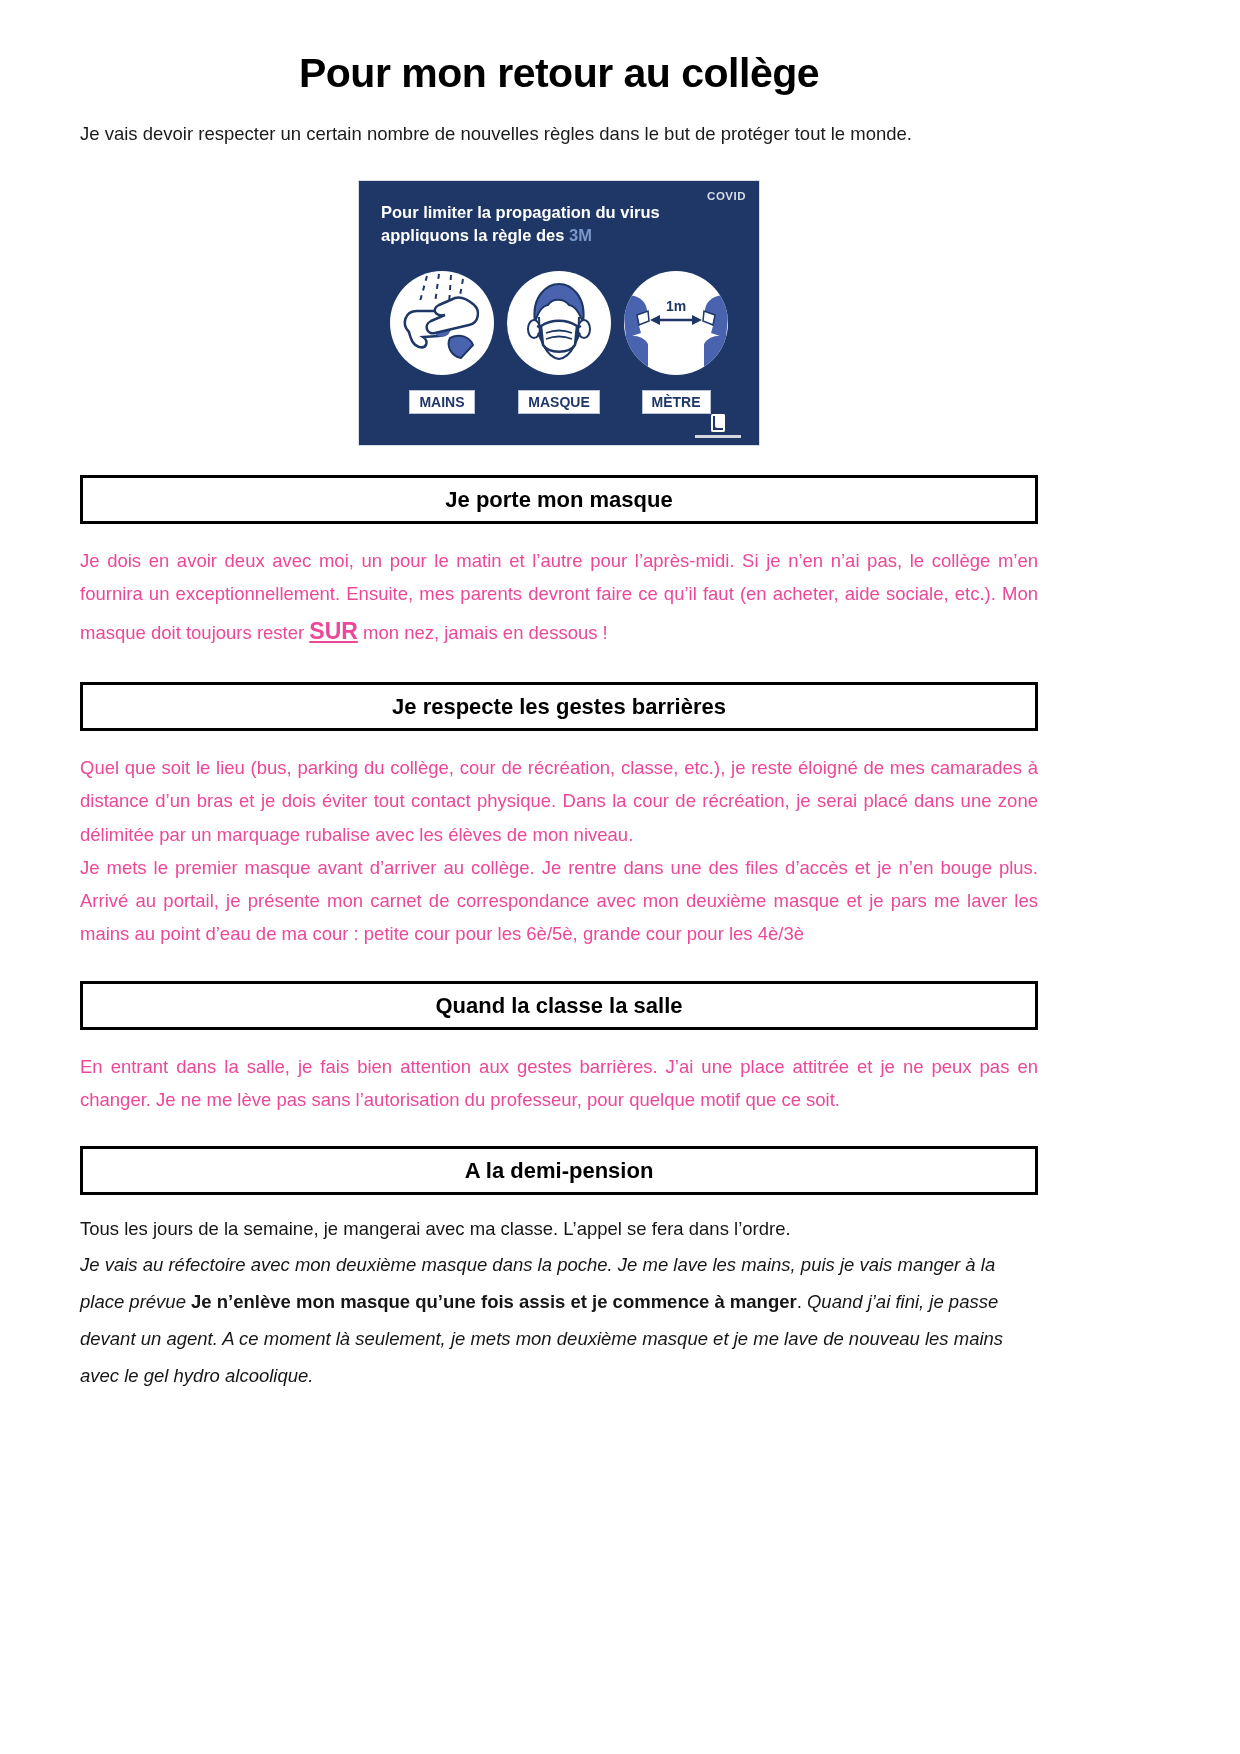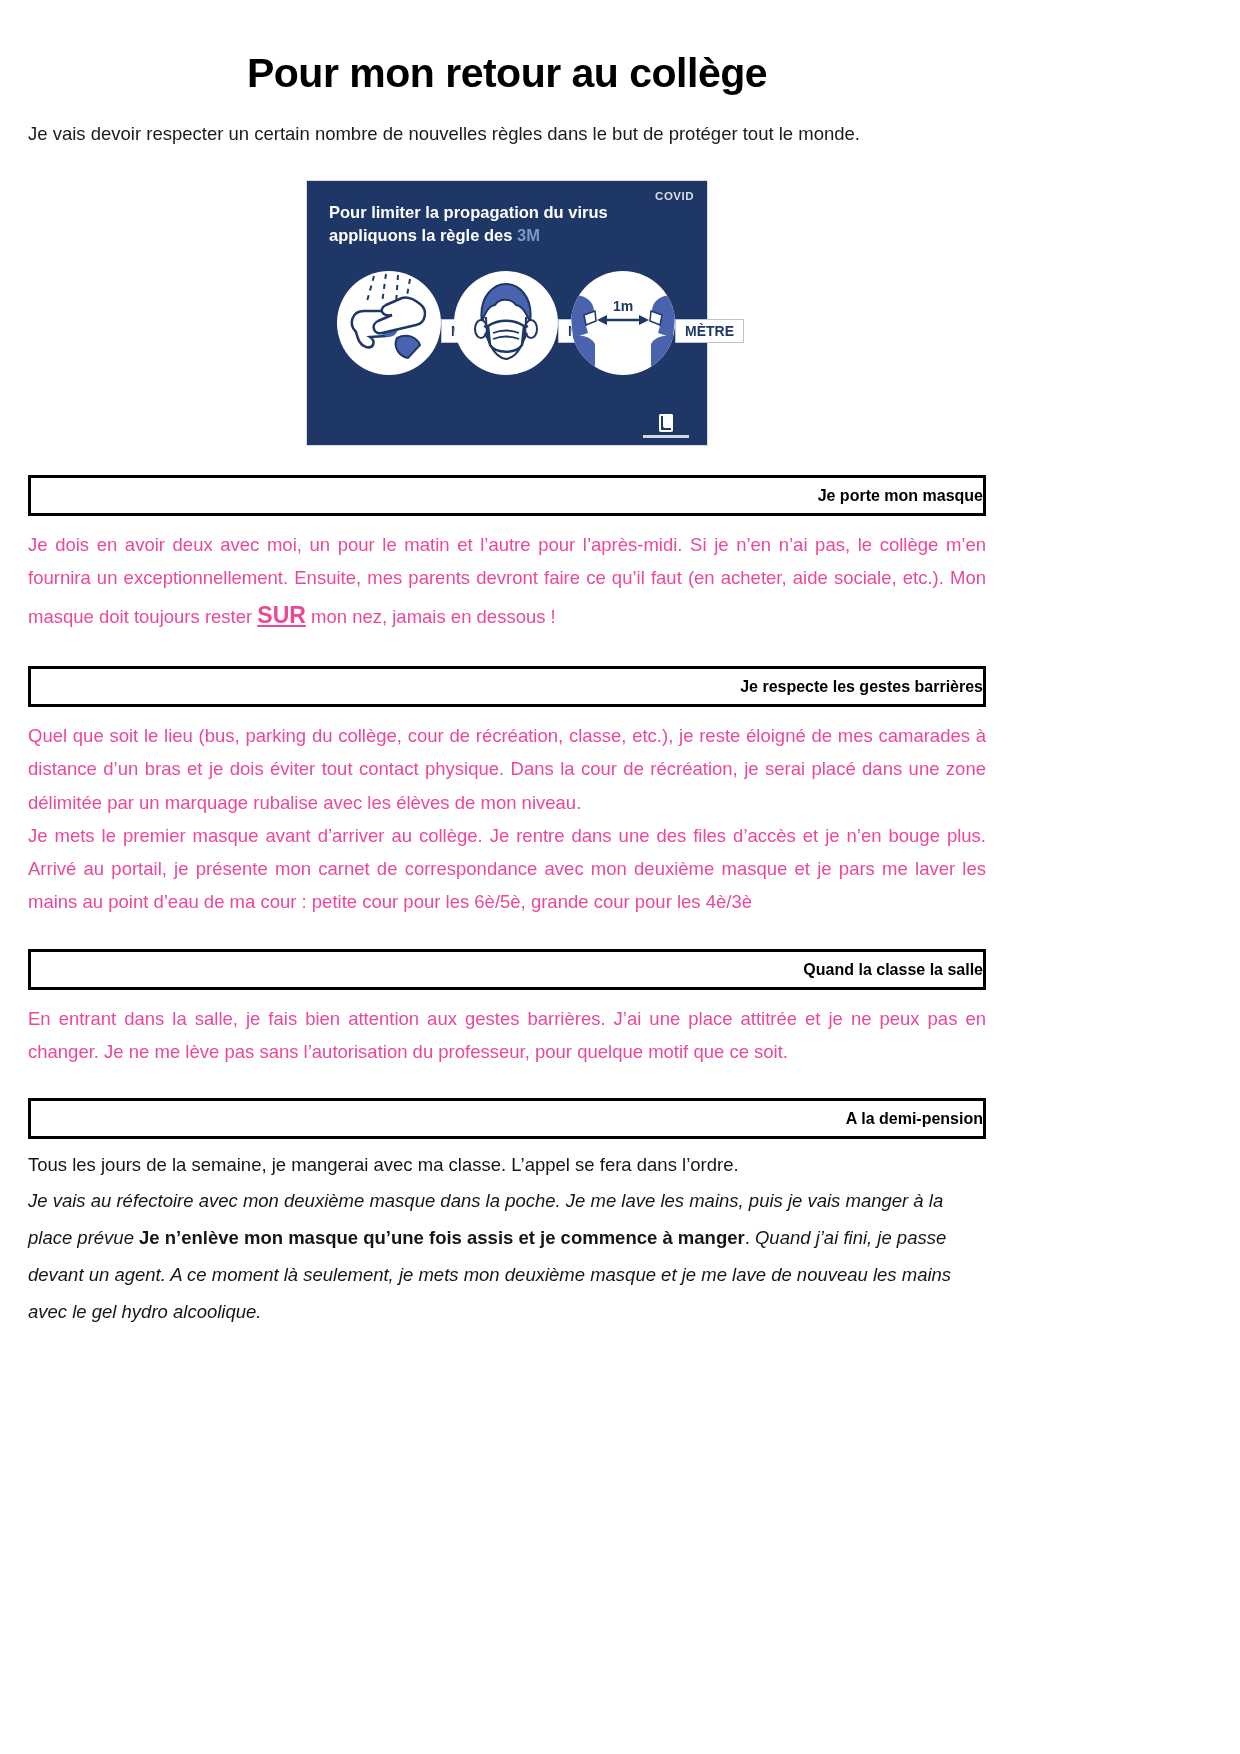--- a/index.html
+++ b/index.html
@@ -3,21 +3,21 @@
 <meta charset="utf-8">
 <style>
   html,body{margin:0;padding:0;background:#ffffff;}
   body{
     width:1240px;height:1754px;
     font-family:"Liberation Sans",sans-serif;
     color:#161616;
     position:relative;
     overflow:hidden;
   }
-  .doc{padding:50px 0 0 28px;width:958px;}
+  .doc{padding:50px 0 0 80px;width:958px;}
 
   h1.page-title{
     margin:0 0 26px 0;
     font-size:41px;
     font-weight:bold;
     text-align:center;
     color:#000;
     letter-spacing:-0.5px;
   }
   .intro{
@@ -41,21 +41,21 @@
   .poster-heading{
     position:absolute;top:20px;left:22px;
     color:#ffffff;font-size:16.5px;font-weight:bold;line-height:1.4;
   }
   .poster-heading .hl{color:#7b97c9;}
   .poster-row{
     position:absolute;top:90px;left:0;right:0;
     display:flex;justify-content:space-between;
     padding:0 30px;
   }
-  .pcol{display:flex;align-items:center;width:106px;}
+  .pcol{display:flex;flex-direction:column;align-items:center;width:106px;justify-content:center;}
   .circle{
     width:104px;height:104px;border-radius:50%;
     background:#ffffff;overflow:hidden;flex:none;
   }
   .circle svg{display:block;width:104px;height:104px;}
   .plabel{
     margin-top:15px;
     background:#ffffff;color:#1e3767;
     font-weight:bold;font-size:14px;
     padding:3px 9px;
@@ -68,25 +68,25 @@
   }
   .logo-box{
     width:14px;height:18px;background:#ffffff;border-radius:2px;
     box-shadow:inset 0 0 0 2px #ffffff, inset 4px -4px 0 0 #1e3767;
   }
   .logo-caption{margin-top:3px;width:46px;height:3px;background:rgba(255,255,255,.8);}
 
   
   .section-header{
     border:3px solid #000;
-    text-align:right;
+    text-align:center;
     font-weight:bold;
-    font-size:16px;
+    font-size:22px;
     padding:9px 0 8px 0;
-    margin:30px 0 12px 0;
+    margin:30px 0 20px 0;
     color:#000;
     background:#fff;
   }
   .para{
     font-size:18.5px;
     line-height:1.8;
     text-align:justify;
     margin:0;
     color:#ec4899;
   }

